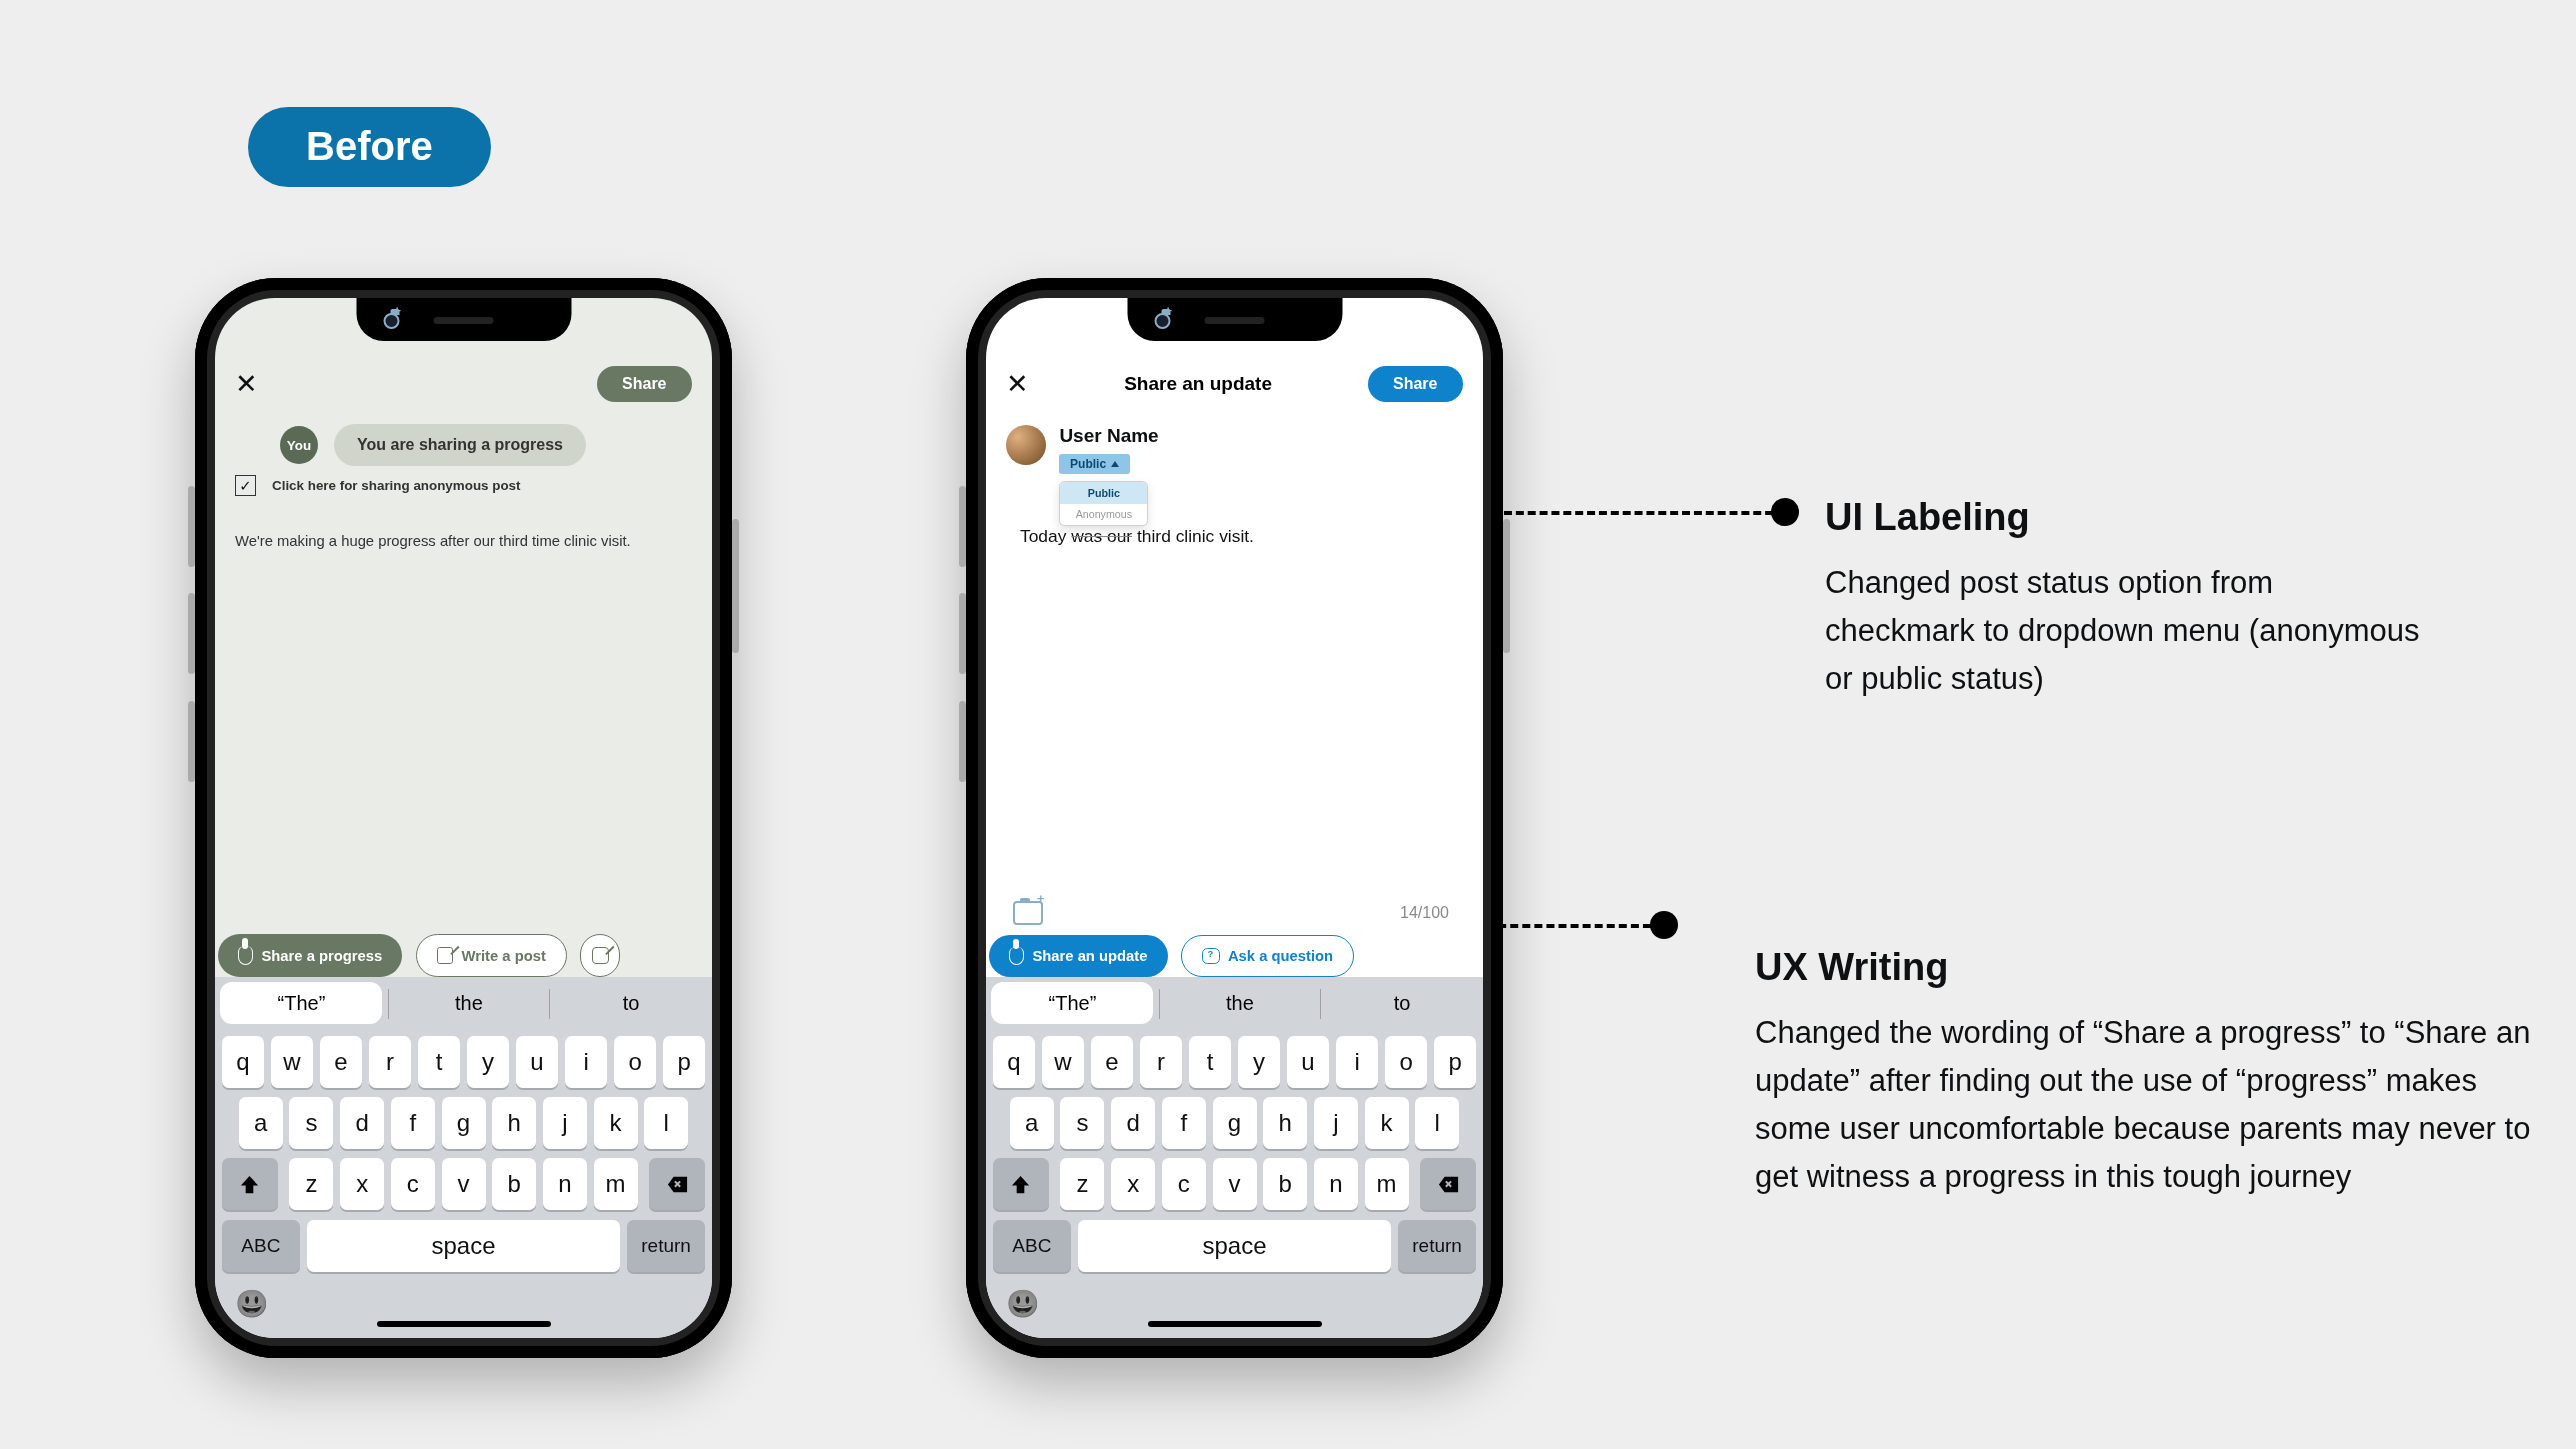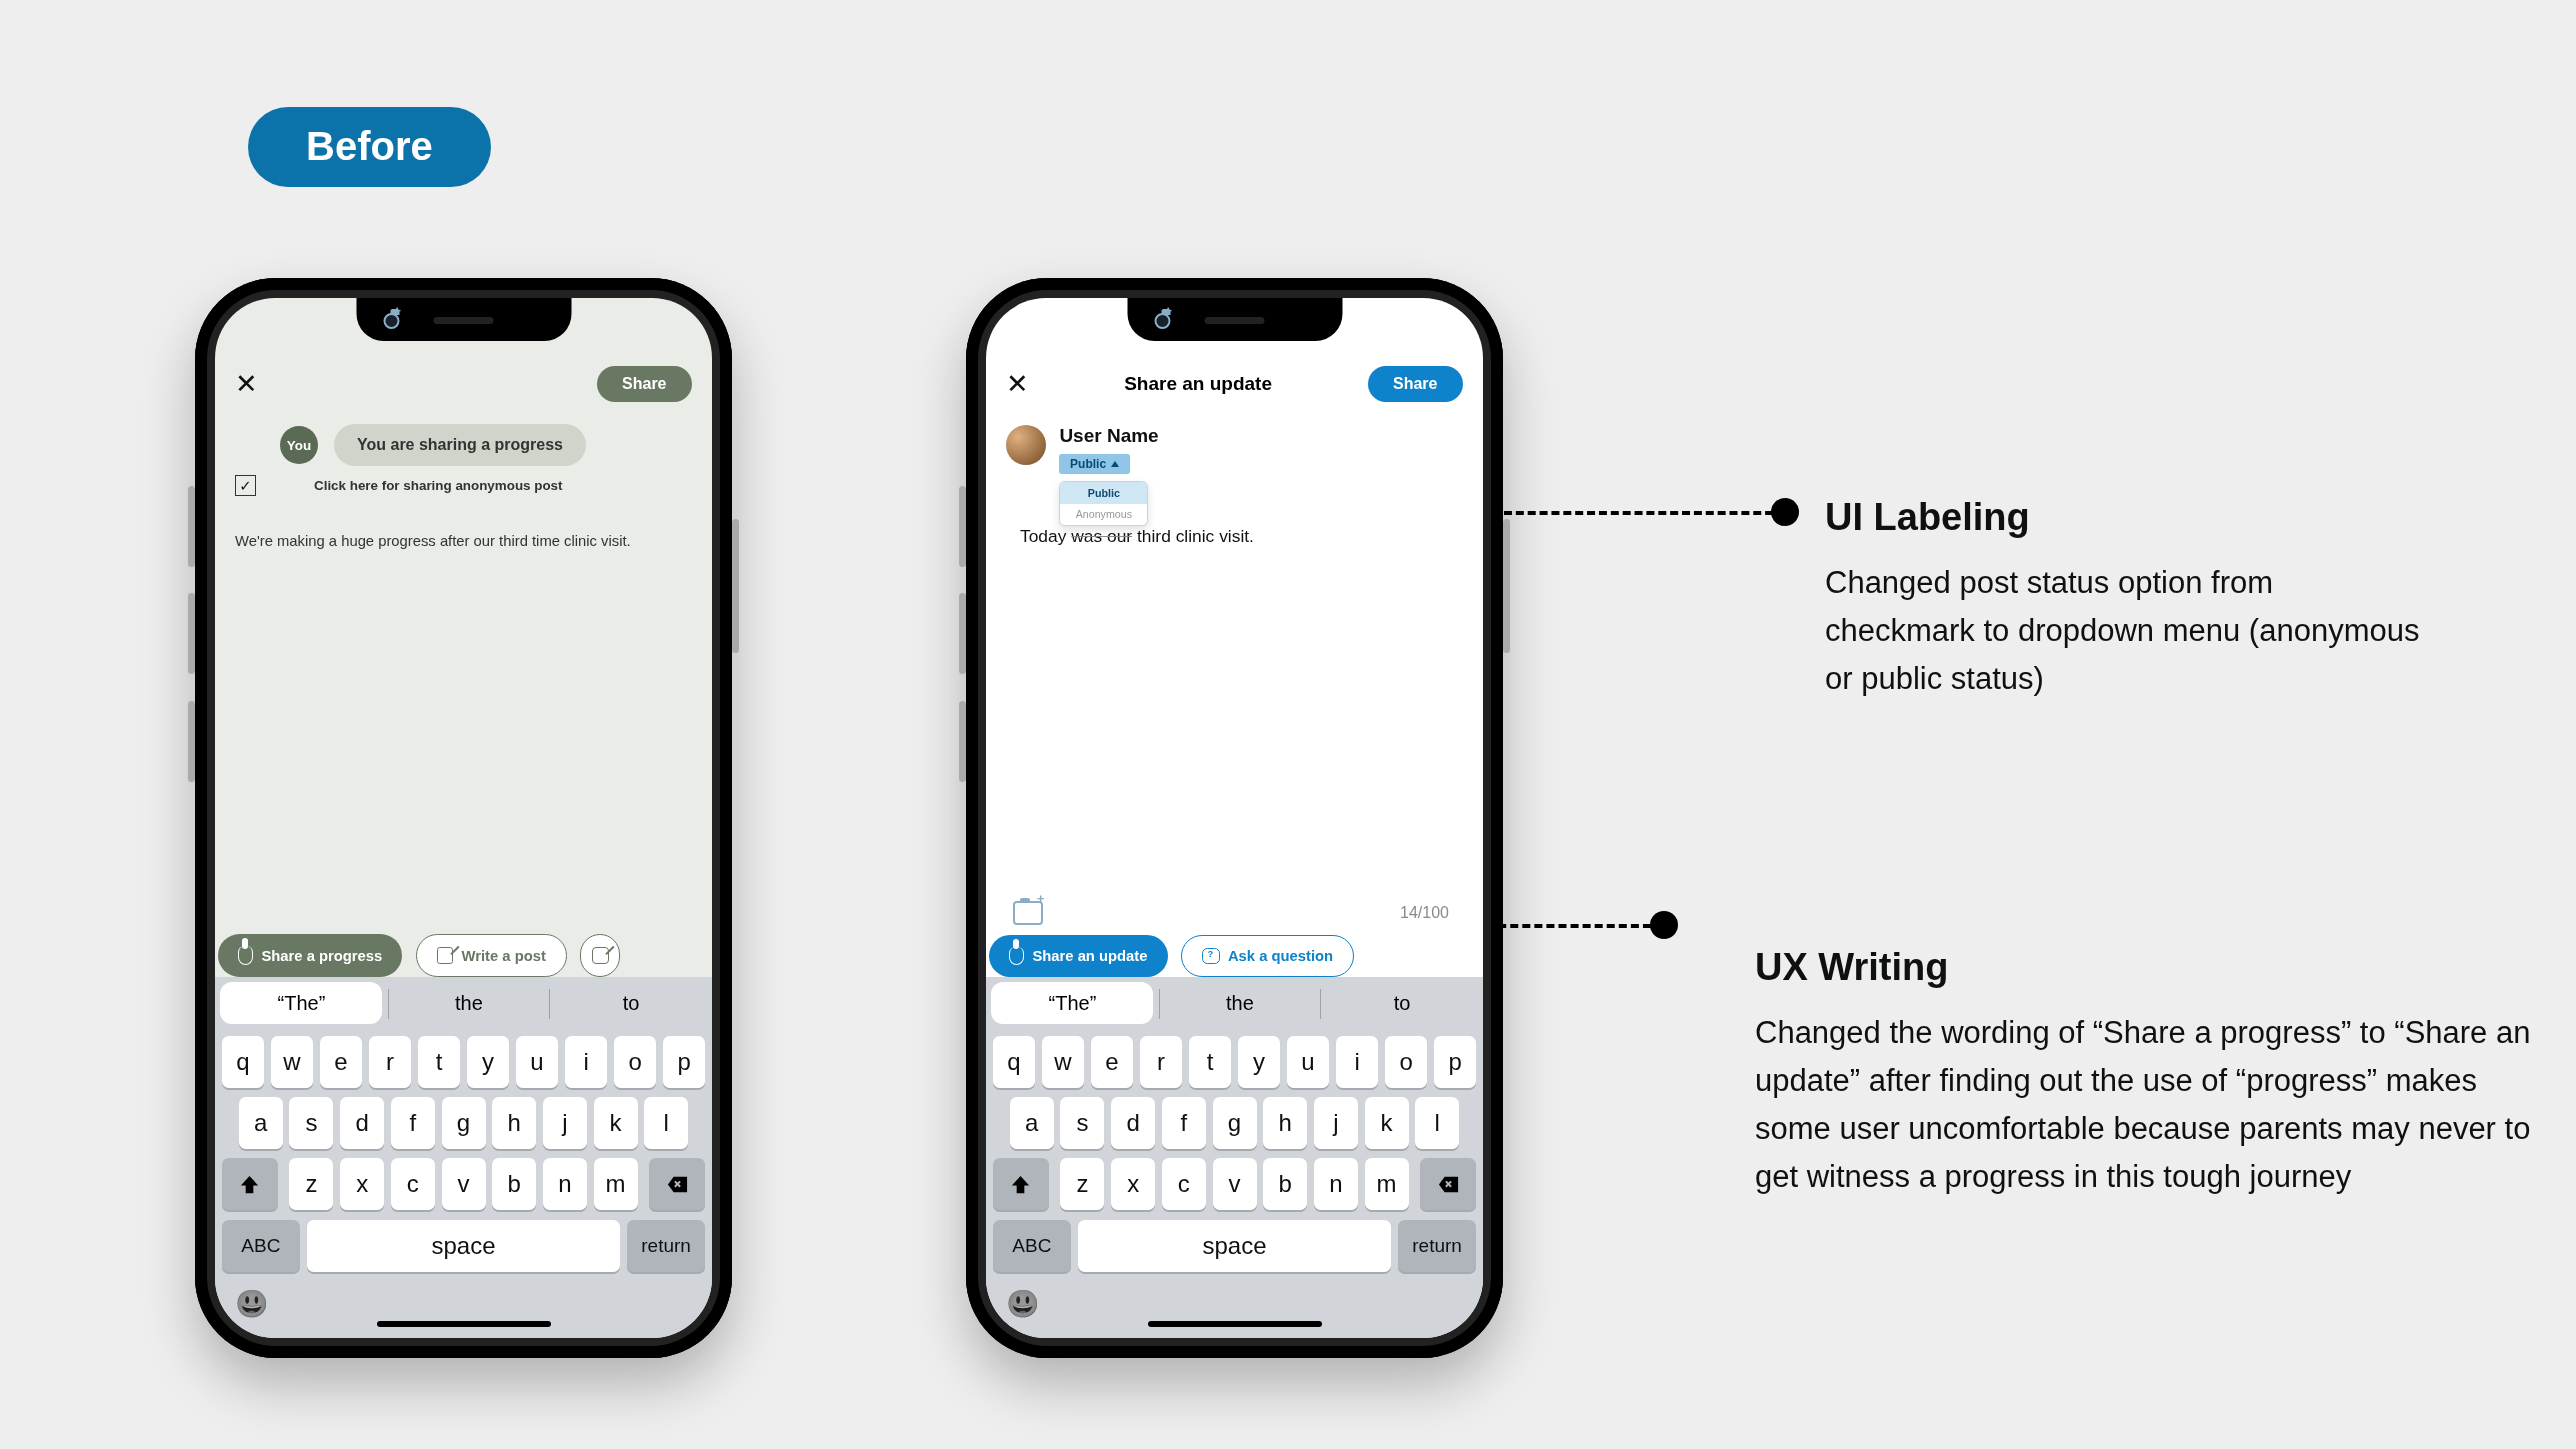--- a/index.html
+++ b/index.html
@@ -58,21 +58,21 @@
   .close-ic{font-size:27px;font-weight:300;cursor:pointer;line-height:1;}
   .share-pill{background:var(--olive);color:#fff;padding:9.4px 25.5px;border-radius:27px;font-size:16px;font-weight:600;}
   .share-pill.blue{background:var(--btn-blue);}
   .hdr-title{font-size:19px;font-weight:600;color:#000;}
 
   .row{display:flex;align-items:center;gap:16px;padding:0 20px;box-sizing:border-box;margin-left:45px;}
   .avatar{width:38px;height:38px;border-radius:50%;background:var(--olive-dark);color:#fff;display:flex;align-items:center;justify-content:center;font-size:13.4px;font-weight:600;flex:0 0 auto;}
   .bubble{background:var(--light-olive);color:#333;padding:12px 23px;border-radius:29.5px;font-size:16px;font-weight:600;}
   .chk-row{display:flex;align-items:center;gap:16px;padding:9.4px 20px 0;}
   .chk{width:19px;height:19px;border:1.7px solid #333;display:flex;align-items:center;justify-content:center;font-size:14.8px;}
-  .chk-lbl{font-size:13.4px;font-weight:600;color:#333;margin-left:42px;}
+  .chk-lbl{font-size:13.4px;font-weight:600;color:#333;}
 
   .txtarea{margin:34px 20px 0;font-size:14.8px;line-height:1.5;color:#333;}
 
   .action-row{position:absolute;bottom:361px;left:0;right:0;display:flex;gap:13.4px;padding:0 3px;overflow:hidden;}
   .act-btn{display:flex;align-items:center;gap:8px;padding:12px 20px;border-radius:27px;font-size:14.8px;font-weight:600;white-space:nowrap;}
   .act-btn.fill-olive{background:var(--olive);color:#fff;}
   .act-btn.fill-blue{background:var(--btn-blue);color:#fff;}
   .act-btn.out-olive{border:1.7px solid var(--olive);color:var(--olive);background:#fff;}
   .act-btn.out-blue{border:1.7px solid var(--btn-blue);color:var(--btn-blue);background:#fff;}
   .mic-ic,.edit-ic,.chat-ic,.cam-ic{display:inline-block;}

